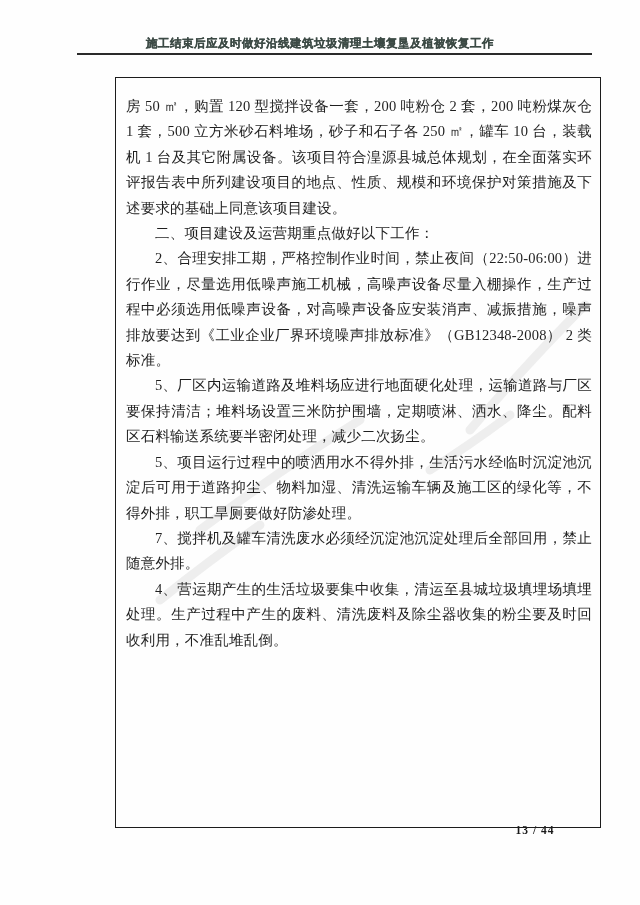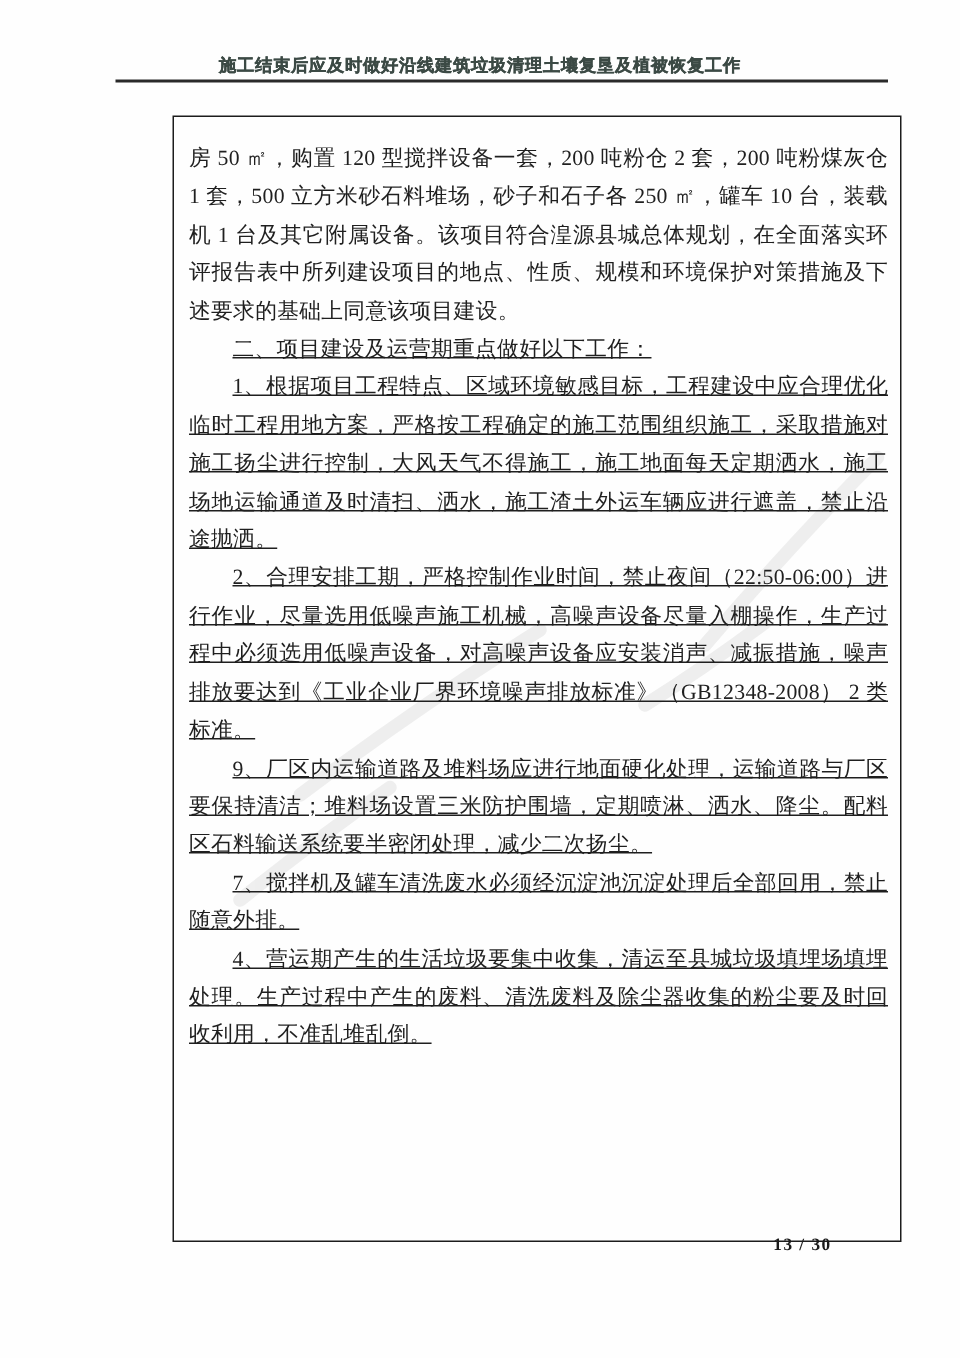--- a/index.html
+++ b/index.html
@@ -40,21 +40,21 @@
     margin-left:46px;
   }
   .doc-box p{
     margin:0;
     font-size:14.5px;
     line-height:25.4px;
     text-align:justify;
     letter-spacing:0.2px;
     color:#1f1f1f;
   }
-  .doc-box p.indent{text-indent:2em;text-decoration:underline;}
+  .doc-box p.indent{text-indent:2em;}
   .doc-box p.gap-top{margin-top:11px;}
   
   .watermark{
     position:absolute;left:0;top:0;z-index:1;
     pointer-events:none;
   }
   
   .page-number{
     position:absolute;
     top:824px;left:480px;width:110px;
@@ -79,22 +79,22 @@
       <path d="M 470 430 Q 530 360 585 305"></path>
       <path d="M 200 530 Q 280 470 360 420"></path>
       <path d="M 160 600 Q 210 560 260 525"></path>
       <path d="M 430 470 Q 470 445 510 415"></path>
     </g>
   </svg>
 
   <div class="doc-box">
     <p>房 50 ㎡，购置 120 型搅拌设备一套，200 吨粉仓 2 套，200 吨粉煤灰仓 1 套，500 立方米砂石料堆场，砂子和石子各 250 ㎡，罐车 10 台，装载机 1 台及其它附属设备。该项目符合湟源县城总体规划，在全面落实环评报告表中所列建设项目的地点、性质、规模和环境保护对策措施及下述要求的基础上同意该项目建设。</p>
     <p class="indent">二、项目建设及运营期重点做好以下工作：</p>
-    <p class="indent">1、根据项目工程特点、区域环境敏感目标，工程建设中应合理优化临时工程用地方案，严格按工程确定的施工范围组织施工，采取措施对施工扬尘进行控制，大风天气不得施工，施工地面每天定期洒水，施工场地运输通道及时清扫、洒水，施工渣土外运车辆应进行遮盖，禁止沿途抛洒。</p>
     <p class="indent">2、合理安排工期，严格控制作业时间，禁止夜间（22:50-06:00）进行作业，尽量选用低噪声施工机械，高噪声设备尽量入棚操作，生产过程中必须选用低噪声设备，对高噪声设备应安装消声、减振措施，噪声排放要达到《工业企业厂界环境噪声排放标准》（GB12348-2008） 2 类标准。</p>
-    <p class="indent">9、厂区内运输道路及堆料场应进行地面硬化处理，运输道路与厂区要保持清洁；堆料场设置三米防护围墙，定期喷淋、洒水、降尘。配料区石料输送系统要半密闭处理，减少二次扬尘。</p>
+    <p class="indent">5、厂区内运输道路及堆料场应进行地面硬化处理，运输道路与厂区要保持清洁；堆料场设置三米防护围墙，定期喷淋、洒水、降尘。配料区石料输送系统要半密闭处理，减少二次扬尘。</p>
+    <p class="indent">5、项目运行过程中的喷洒用水不得外排，生活污水经临时沉淀池沉淀后可用于道路抑尘、物料加湿、清洗运输车辆及施工区的绿化等，不得外排，职工旱厕要做好防渗处理。</p>
     <p class="indent">7、搅拌机及罐车清洗废水必须经沉淀池沉淀处理后全部回用，禁止随意外排。</p>
     <p class="indent">4、营运期产生的生活垃圾要集中收集，清运至县城垃圾填埋场填埋处理。生产过程中产生的废料、清洗废料及除尘器收集的粉尘要及时回收利用，不准乱堆乱倒。</p>
   </div>
 
-  <div class="page-number">13 / 30</div>
+  <div class="page-number">13 / 44</div>
 
 </div>
 
 </body></html>

